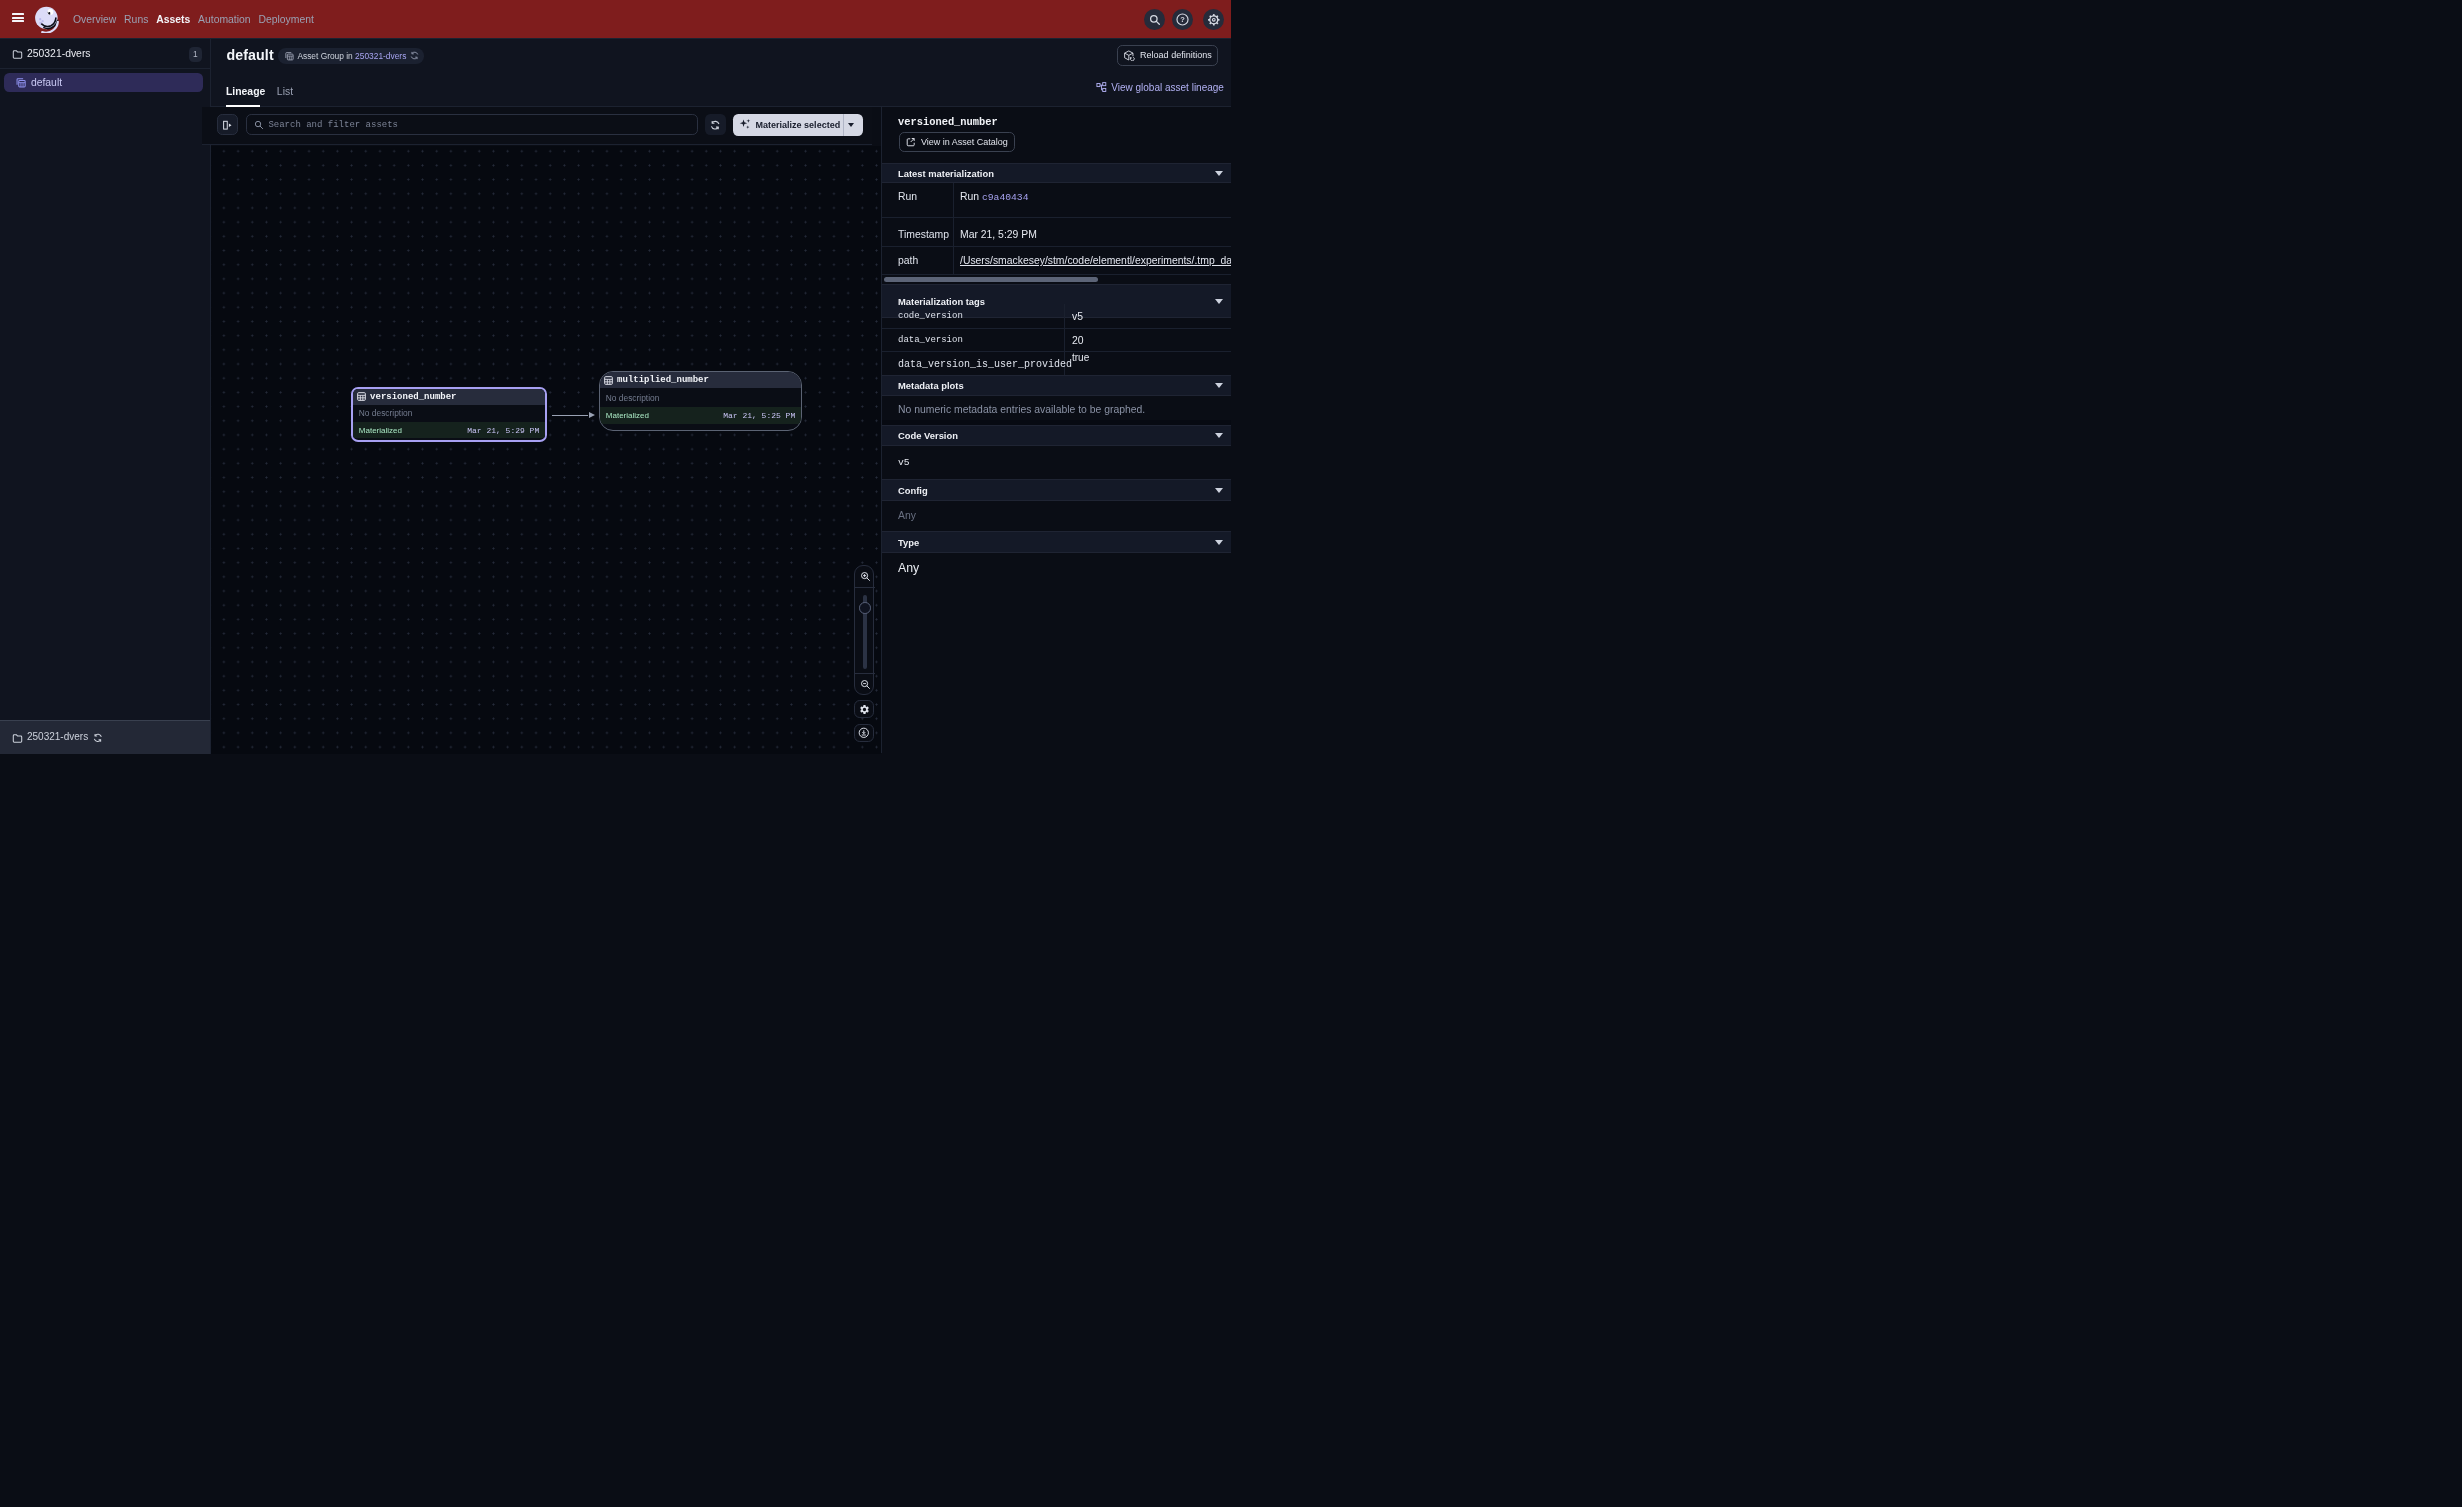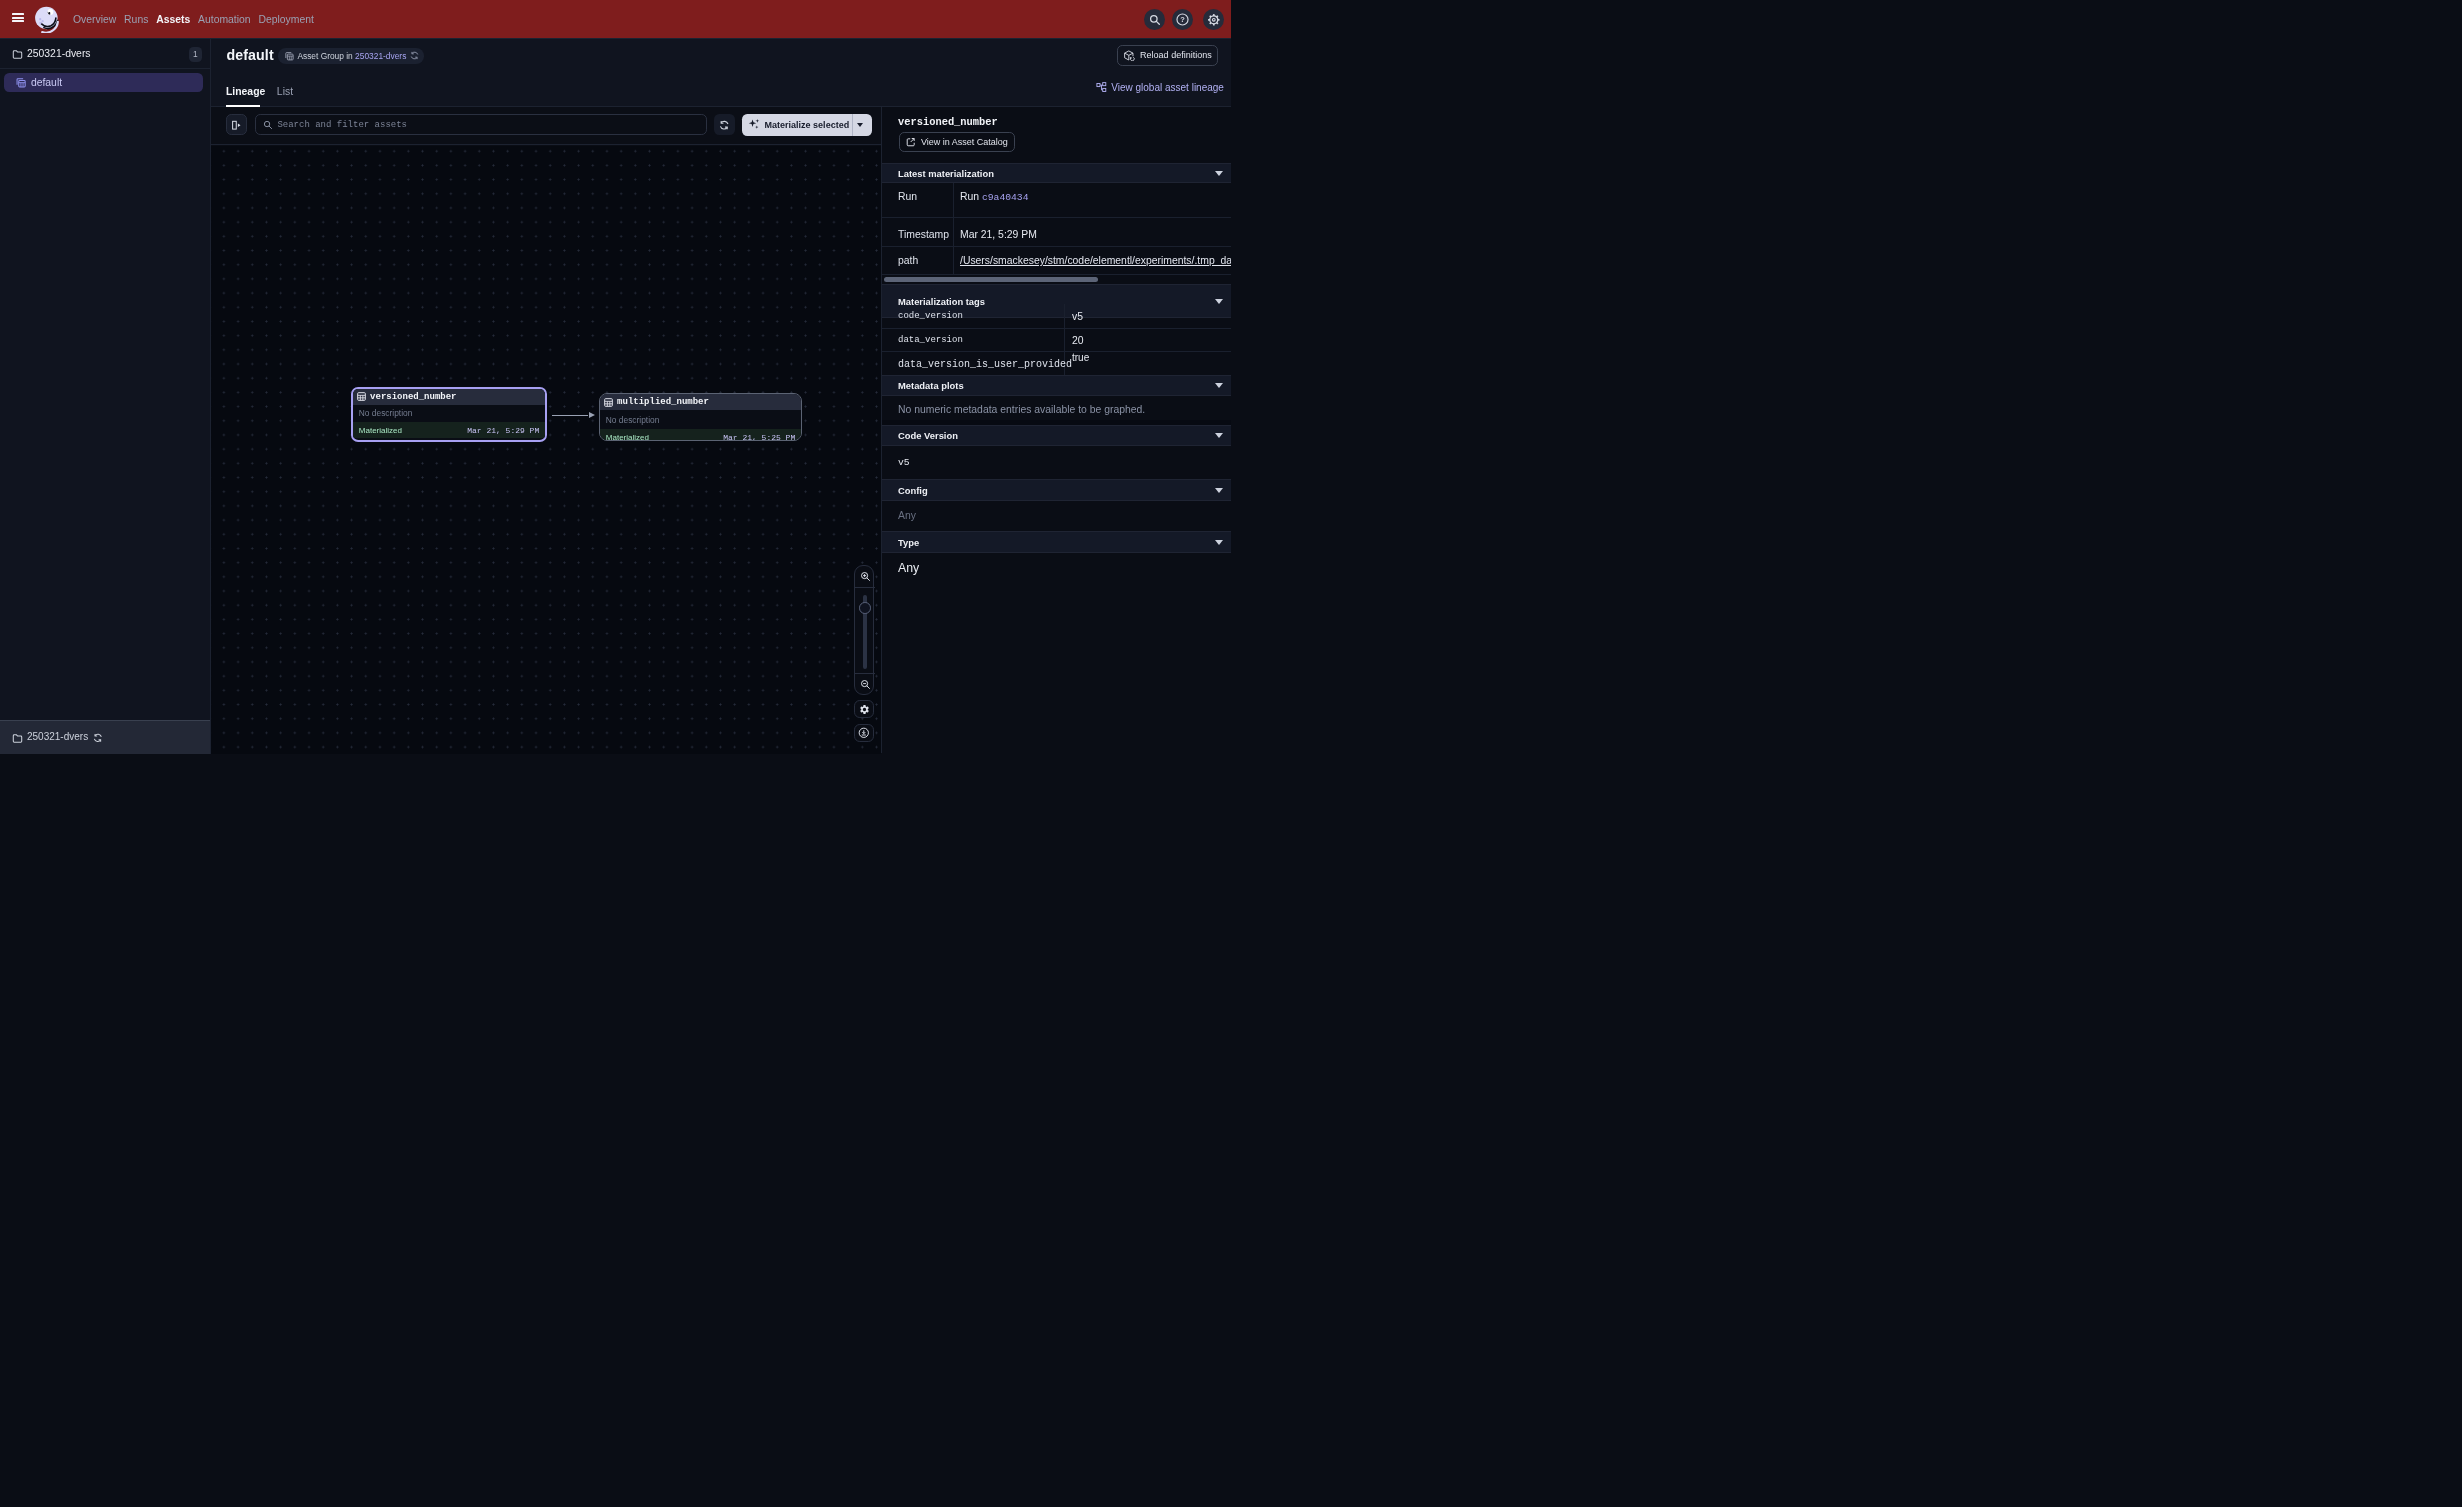--- a/index.html
+++ b/index.html
@@ -31,39 +31,39 @@
 #groupbadge { position:absolute; left:67px; top:9px; height:15.5px; background:#1b2130; border-radius:7.8px; display:flex; align-items:center; padding:0 5.8px; gap:3.2px; font-size:8.4px; color:#ced3dd; }
 #groupbadge .link { color:#a7a4f0; }
 #reloadbtn { position:absolute; right:13px; top:5.8px; width:101px; height:21.4px; border:0.6px solid #3a4150; border-radius:5.2px; display:flex; align-items:center; justify-content:center; gap:5.2px; font-size:9px; color:#e2e5ee; }
 #tabs { position:absolute; left:15px; top:47px; font-size:10.4px; display:flex; gap:11.6px; }
 #tab-lineage { color:#f3f5f9; font-weight:700; }
 #tab-list { color:#9aa1b3; }
 #tabline { position:absolute; left:15px; top:66px; width:34px; height:2.3px; background:#ffffff; }
 #globallink { position:absolute; right:7.1px; top:43px; display:flex; align-items:flex-start; gap:4.5px; font-size:10px; color:#b2b1f3; }
 
 
-#toolbar { position:absolute; left:211px; top:107px; width:670px; height:38px; background:#0b0e16; border-bottom:0.6px solid #1c2230; }
+#toolbar { position:absolute; left:202px; top:107px; width:670px; height:38px; background:#0b0e16; border-bottom:0.6px solid #1c2230; }
 #panelbtn { position:absolute; left:15px; top:7.1px; width:21px; height:21.4px; background:#161b28; border:0.6px solid #272d3d; border-radius:5.2px; display:flex; align-items:center; justify-content:center; }
 #searchbox { position:absolute; left:44px; top:7.1px; width:452px; height:21.4px; border:0.6px solid #2a3040; border-radius:5.2px; display:flex; align-items:center; padding:0 6.5px; gap:5.2px; }
 #searchbox .ph { font-family:"Liberation Mono", monospace; font-size:9px; color:#7c8396; }
 #refreshbtn { position:absolute; left:503px; top:7.1px; width:21px; height:21.4px; background:#161b28; border-radius:5.2px; display:flex; align-items:center; justify-content:center; }
 #matbtn { position:absolute; left:531px; top:6.5px; width:130px; height:22px; background:#d5d8e4; border-radius:5.2px; display:flex; align-items:center; color:#171c2b; font-size:9px; font-weight:700; }
 #matbtn .spark { margin-left:5.8px; }
 #matbtn .lbl { margin-left:4.5px; }
 #matbtn .div { position:absolute; left:110px; top:0; width:0.6px; height:22px; background:#b0b5c6; }
 #matbtn .caret { position:absolute; left:115px; top:9px; width:0; height:0; border-left:3.9px solid transparent; border-right:3.9px solid transparent; border-top:4.5px solid #171c2b; }
 
 
 #graph { position:absolute; left:211px; top:146px; width:670px; height:608px; background:#060910;
   background-image:radial-gradient(circle, #262c3b 0.8px, rgba(38,44,59,0) 1.2px);
   background-size:14.2px 14.2px; background-position:5.8px -1.9px; }
 
 
 #node1 { position:absolute; left:140px; top:241px; width:196px; height:55px; border:2.9px solid #a7a0f2; border-radius:7.1px; background:#0a0d15; overflow:hidden; }
-#node2 { position:absolute; left:388px; top:247px; width:203px; height:48px; border:1px solid #5b6373; border-radius:8px; background:#0a0d15; overflow:hidden; }
+#node2 { position:absolute; left:388px; top:225px; width:203px; height:60px; border:1px solid #5b6373; border-radius:14px; background:#0a0d15; overflow:hidden; }
 #node2 .nhead { height:16px; }
 #node2 .nbody { height:19px; }
 #node2 .nfoot { height:16.5px; }
 .nhead { height:15.5px; background:#272c3c; display:flex; align-items:center; gap:3.9px; padding-left:4.2px; color:#f2f4f8; font-family:"Liberation Mono", monospace; font-size:9px; font-weight:700; }
 .nbody { height:17.5px; display:flex; align-items:center; padding-left:5.8px; color:#747c8f; font-size:8.4px; background:#0a0d15; }
 .nfoot { height:16px; background:#15221d; display:flex; align-items:center; padding:0 5.8px; font-size:8px; }
 .nfoot .st { color:#a9e7c3; }
 .nfoot .tm { margin-left:auto; color:#c9c4f5; font-family:"Liberation Mono", monospace; font-size:8px; }
 #arrow { position:absolute; left:341px; top:269px; width:36px; height:1.3px; background:#99a1b3; }
 #arrow:after { content:""; position:absolute; right:-6.5px; top:-2.6px; border-left:6.5px solid #99a1b3; border-top:3.2px solid transparent; border-bottom:3.2px solid transparent; }

